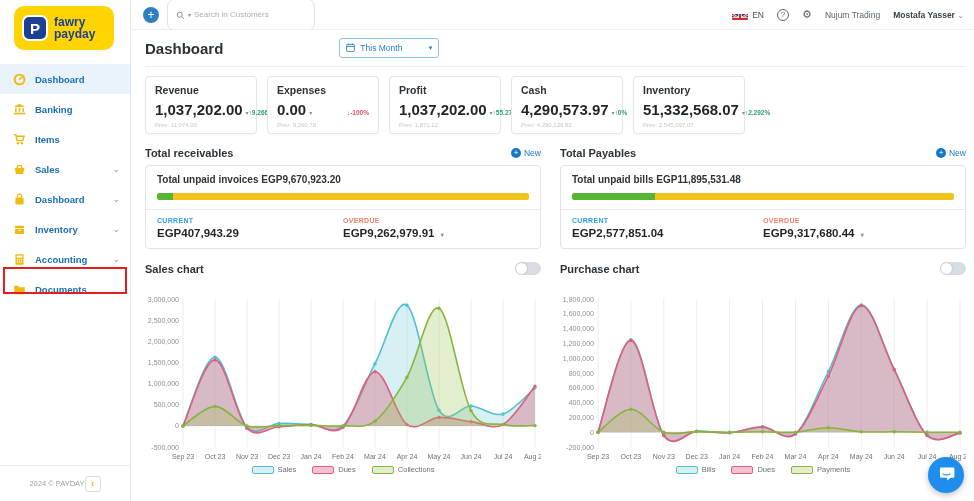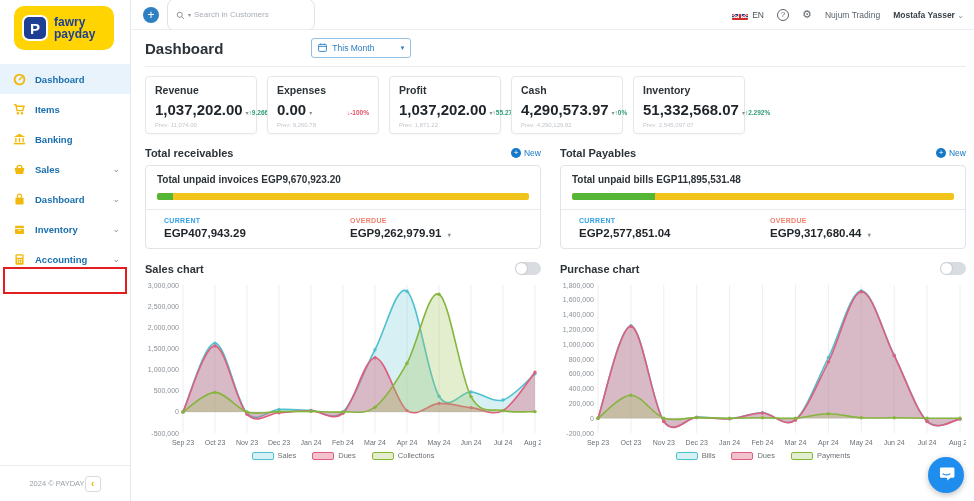--- a/index.html
+++ b/index.html
@@ -37,21 +37,21 @@
   .help-icon { width:12px; height:12px; border:1px solid #5c646b; border-radius:50%; color:#5c646b; font-size:8px; display:flex; align-items:center; justify-content:center; cursor:pointer; }
   .gear-icon { font-family:"DejaVu Sans", sans-serif; font-size:11px; color:#5c646b; cursor:pointer; line-height:1; }
   .company { font-size:8.5px; color:#5c646b; }
   .user { font-size:8.5px; color:#3a4147; font-weight:bold; cursor:pointer; }
   .user .nav-chev { font-size:8px; }
 
   
   .main { position:absolute; left:131px; top:30px; width:843px; height:471px; padding:8px 8px 0 14px; background:#fff; }
   .page-header { display:flex; align-items:center; gap:88px; padding-bottom:8px; border-bottom:1px solid #eaedf0; }
   .page-title { font-size:15px; font-weight:bold; color:#2c3338; }
-  .period-select { width:100px; height:20px; border:1px solid #8fc0e8; border-radius:3px; display:flex; align-items:center; gap:5px; padding:0 6px; color:#2b7cc0; font-size:8.5px; cursor:pointer; background:#fff; }
+  .period-select { width:100px; height:20px; border:1px solid #8fc0e8; border-radius:3px; display:flex; align-items:center; gap:5px; padding:0 6px; color:#2b7cc0; font-size:8.5px; cursor:pointer; background:#fff;margin-left:28px; }
   .period-select .sel-caret { margin-left:auto; color:#2b7cc0; font-size:7px; }
 
   .kpi-row { display:flex; gap:10px; margin-top:9px; }
   .kpi-card { width:112px; height:58px; border:1px solid #e4e7ea; border-radius:4px; background:#fff; box-shadow:0 1px 2px rgba(0,0,0,0.03); padding:7px 9px 0; }
   .kpi-title { font-size:10.5px; font-weight:bold; color:#2c3338; }
   .kpi-value-row { display:flex; align-items:baseline; margin-top:5px; }
   .kpi-value { font-size:15px; font-weight:bold; color:#1f2429; white-space:nowrap; }
   .kpi-caret { font-size:6px; color:#8a9096; margin-left:3px; }
   .kpi-change { margin-left:auto; font-size:6.5px; font-weight:bold; white-space:nowrap; }
   .kpi-change.up { color:#2f9c76; }
@@ -63,28 +63,28 @@
   .sec-title { font-size:11px; font-weight:bold; color:#2c3338; }
   .new-btn { display:flex; align-items:center; gap:3px; color:#1878c8; font-size:8.5px; cursor:pointer; }
   .new-plus { width:10px; height:10px; background:#1878c8; color:#fff; border-radius:50%; font-size:8px; line-height:1; display:flex; align-items:center; justify-content:center; }
 
   .panel { border:1px solid #e0e4e8; border-radius:4px; background:#fff; }
   .panel-top { padding:8px 11px 9px; }
   .panel-summary { font-size:10px; font-weight:bold; color:#2c3338; }
   .progress { height:7px; border-radius:2px; background:#f0c41b; margin-top:8px; overflow:hidden; }
   .progress-inner { height:100%; background:#55b535; border-radius:2px 0 0 2px; }
   .panel-bottom { border-top:1px solid #e7eaee; display:flex; padding:7px 11px 9px; }
-  .pb-col { width:50%;margin-left:7px; }
+  .pb-col { width:50%; }
   .pb-label { font-size:7px; font-weight:bold; letter-spacing:0.3px; }
   .pb-label.current { color:#2f9fe8; }
   .pb-label.overdue { color:#f0806c; }
   .pb-value { font-size:11.5px; font-weight:bold; color:#1f2429; margin-top:3px; white-space:nowrap; }
   .pb-value .kpi-caret { font-size:6px; }
 
-  .chart-head { display:flex; align-items:center; justify-content:space-between; margin-top:13px; margin-bottom:2px; }
+  .chart-head { display:flex; align-items:center; justify-content:space-between; margin-top:13px; margin-bottom:16px; }
   .toggle { width:26px; height:13px; border-radius:7px; background:#d9dde2; position:relative; cursor:pointer; }
   .toggle-knob { position:absolute; left:1px; top:1px; width:11px; height:11px; border-radius:50%; background:#fff; box-shadow:0 0 2px rgba(0,0,0,0.25); }
 
   .chart-svg { display:block; }
   .legend { display:flex; justify-content:center; gap:16px; margin-top:2px; }
   .legend-item { display:flex; align-items:center; gap:4px; }
   .legend-swatch { width:22px; height:8px; border-radius:2px; border:1px solid; }
   .legend-label { font-size:7.5px; color:#6b7177; }
 
   .chat-btn { position:absolute; right:10px; bottom:8px; width:36px; height:36px; border-radius:50%; background:#1f8ded; box-shadow:0 2px 6px rgba(0,0,0,0.25); display:flex; align-items:center; justify-content:center; cursor:pointer; z-index:6; }
@@ -110,38 +110,38 @@
           <svg width="13" height="13" viewBox="0 0 16 16">
               <circle cx="8" cy="8" r="6" fill="none" stroke="#f1b90c" stroke-width="2.4"></circle>
               <path d="M8 8 L11.5 4.5" stroke="#f1b90c" stroke-width="1.8" stroke-linecap="round"></path>
             </svg>
         </span>
         <span>Dashboard</span>
       </div>
       <div class="nav-item">
         <span class="nav-icon">
           <svg width="13" height="13" viewBox="0 0 16 16">
-              <path d="M1 2 h2.4 l1.6 7.4 h7 l1.6 -5.4 H4" fill="none" stroke="#f1b90c" stroke-width="1.8"></path>
-              <circle cx="6" cy="12.6" r="1.5" fill="#f1b90c"></circle>
-              <circle cx="11" cy="12.6" r="1.5" fill="#f1b90c"></circle>
-            </svg>
-        </span>
-        <span>Items</span>
-      </div>
-      <div class="nav-item">
-        <span class="nav-icon">
-          <svg width="13" height="13" viewBox="0 0 16 16">
               <path d="M8 1 L15 5 H1 Z" fill="#f1b90c"></path>
               <rect x="2.6" y="6" width="1.8" height="5" fill="#f1b90c"></rect>
               <rect x="7.1" y="6" width="1.8" height="5" fill="#f1b90c"></rect>
               <rect x="11.6" y="6" width="1.8" height="5" fill="#f1b90c"></rect>
               <rect x="1" y="12" width="14" height="2" fill="#f1b90c"></rect>
             </svg>
         </span>
         <span>Banking</span>
+      </div>
+      <div class="nav-item">
+        <span class="nav-icon">
+          <svg width="13" height="13" viewBox="0 0 16 16">
+              <path d="M1 2 h2.4 l1.6 7.4 h7 l1.6 -5.4 H4" fill="none" stroke="#f1b90c" stroke-width="1.8"></path>
+              <circle cx="6" cy="12.6" r="1.5" fill="#f1b90c"></circle>
+              <circle cx="11" cy="12.6" r="1.5" fill="#f1b90c"></circle>
+            </svg>
+        </span>
+        <span>Items</span>
       </div>
       <div class="nav-item">
         <span class="nav-icon">
           <svg width="13" height="13" viewBox="0 0 16 16">
               <path d="M5 6 A3 3 0 0 1 11 6" fill="none" stroke="#f1b90c" stroke-width="1.6"></path>
               <path d="M2 6 H14 L12.4 13.5 H3.6 Z" fill="#f1b90c"></path>
             </svg>
         </span>
         <span>Sales</span>
         <span class="nav-chev">⌄</span>
@@ -175,20 +175,28 @@
               <circle cx="5.6" cy="8.2" r="0.9" fill="#fff"></circle>
               <circle cx="8" cy="8.2" r="0.9" fill="#fff"></circle>
               <circle cx="10.4" cy="8.2" r="0.9" fill="#fff"></circle>
               <circle cx="5.6" cy="11" r="0.9" fill="#fff"></circle>
               <circle cx="8" cy="11" r="0.9" fill="#fff"></circle>
               <circle cx="10.4" cy="11" r="0.9" fill="#fff"></circle>
             </svg>
         </span>
         <span>Accounting</span>
         <span class="nav-chev">⌄</span>
+      </div>
+      <div class="nav-item">
+        <span class="nav-icon">
+          <svg width="13" height="13" viewBox="0 0 16 16">
+              <path d="M1.5 3.5 h4.5 l1.5 1.8 h7 v7.2 a1.2 1.2 0 0 1 -1.2 1.2 h-10.6 a1.2 1.2 0 0 1 -1.2 -1.2 Z" fill="#f1b90c"></path>
+            </svg>
+        </span>
+        <span>Documents</span>
       </div>
     </div>
     <div class="side-footer">
       <span class="side-copy">2024 © PAYDAY</span>
       <span class="collapse-btn">‹</span>
     </div>
     <div class="highlight-box"></div>
   </div>
 
   <div class="topbar">

